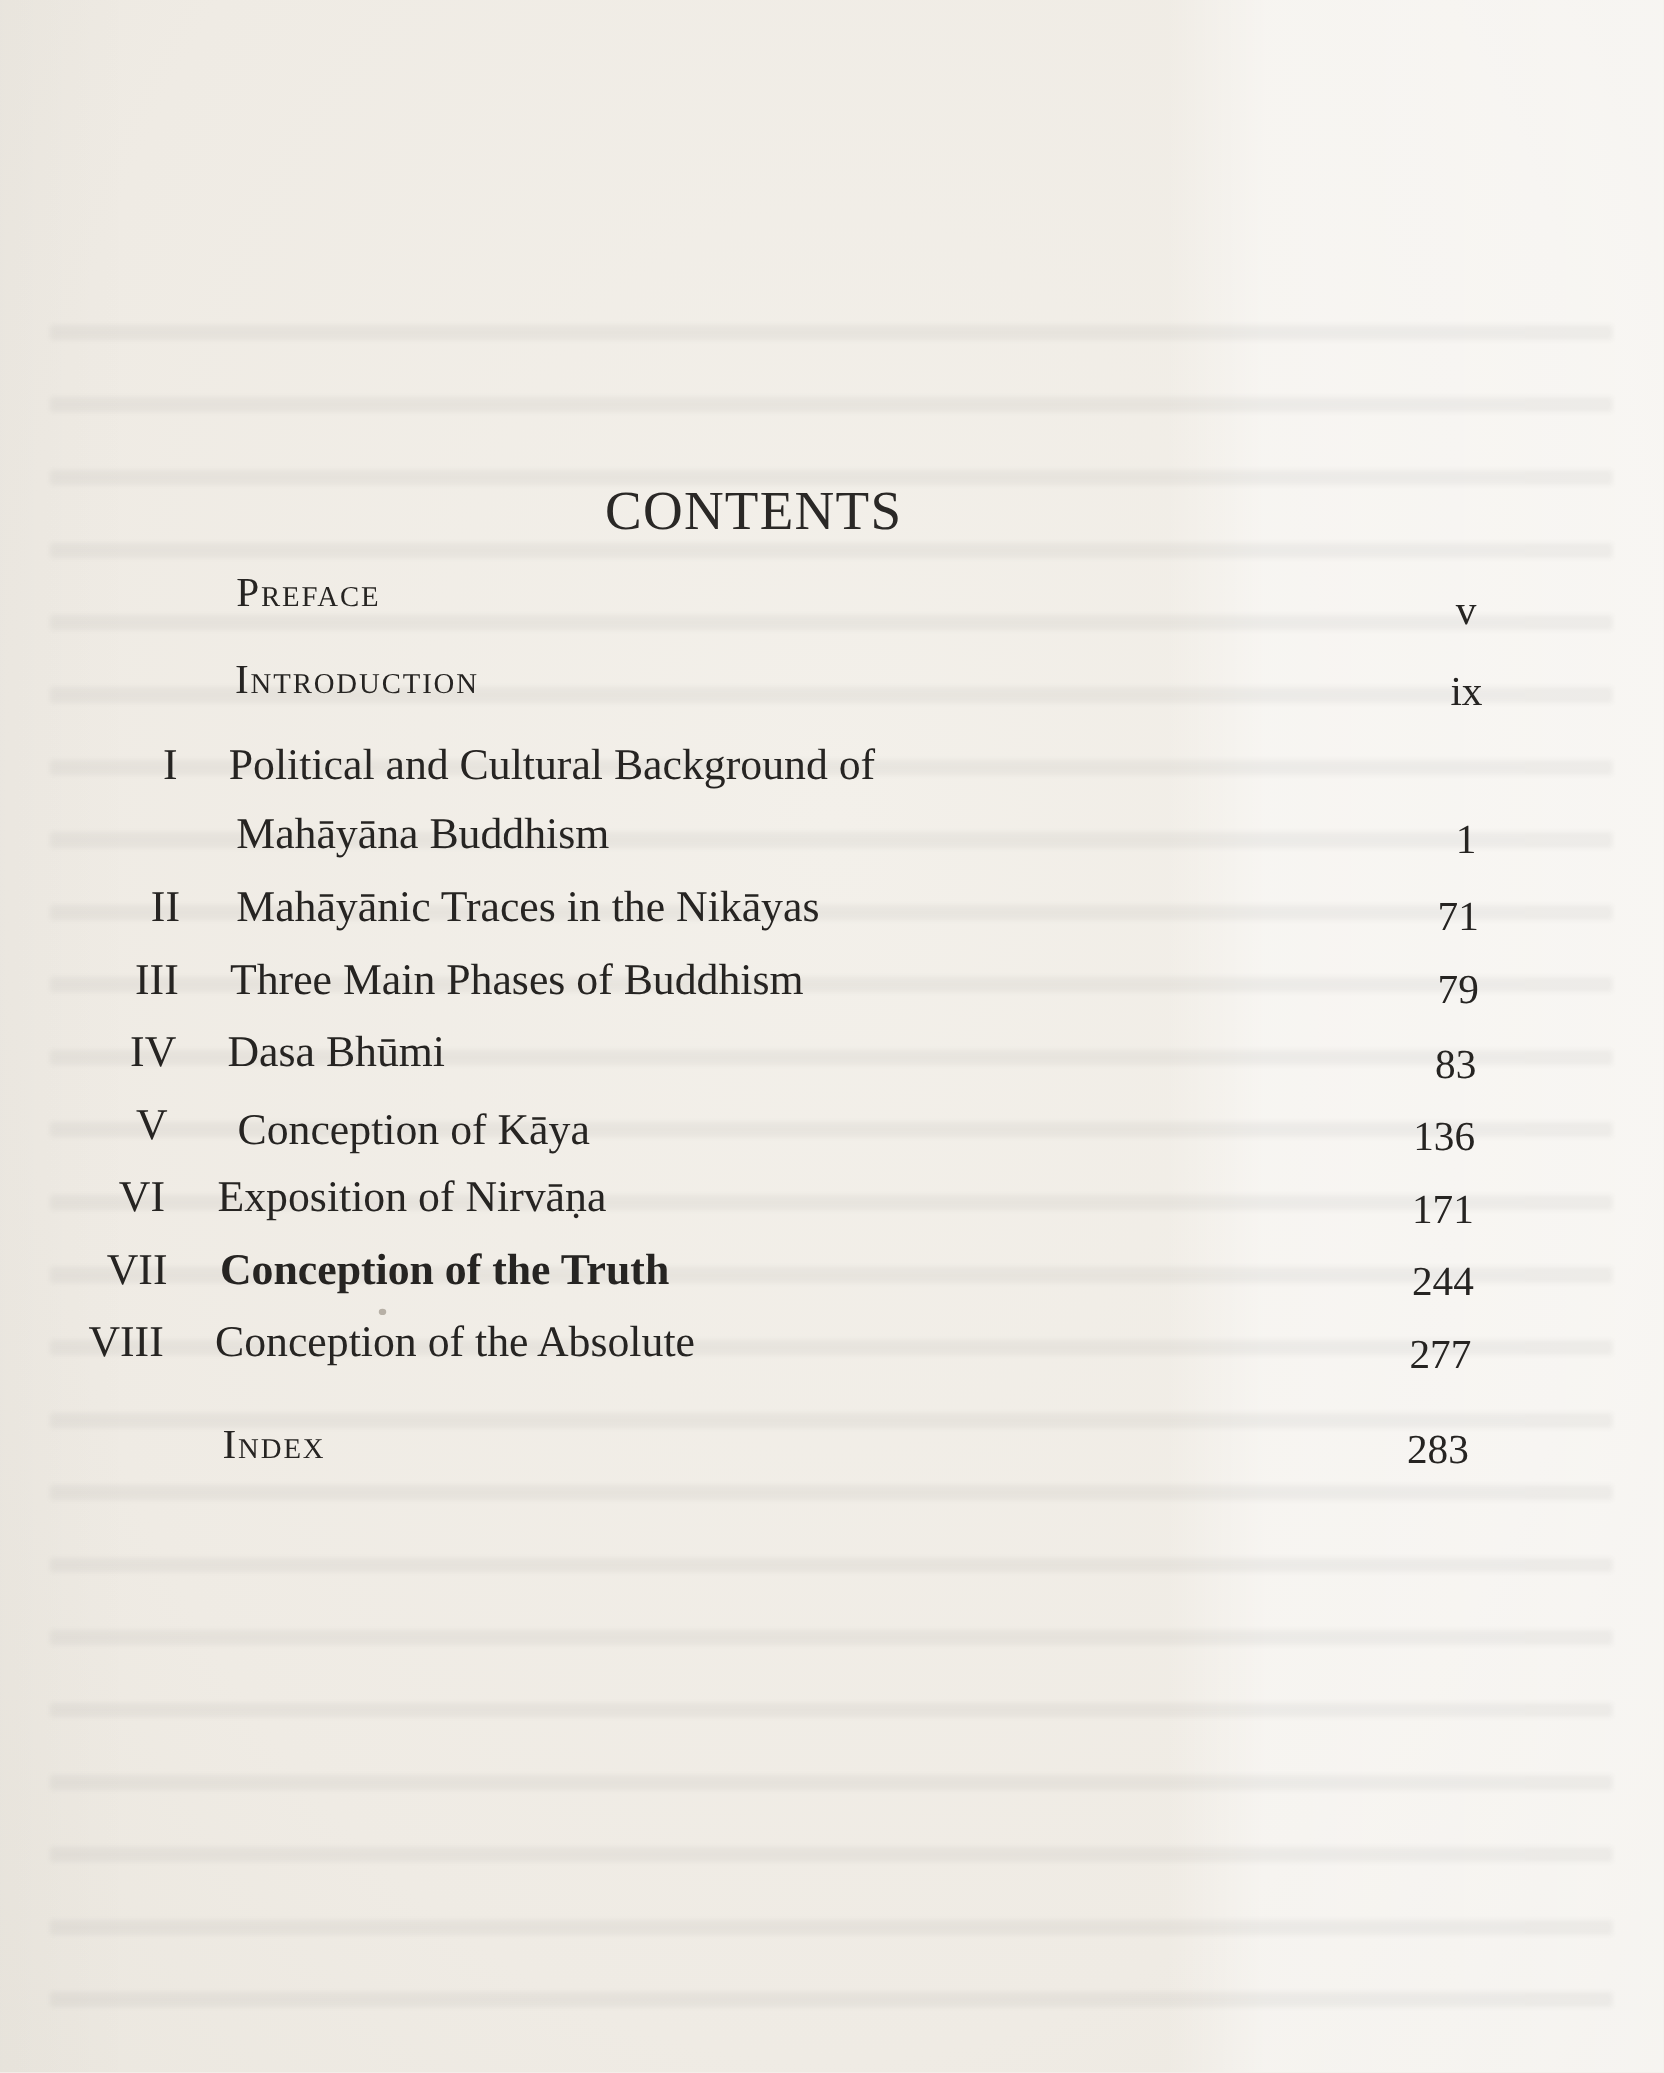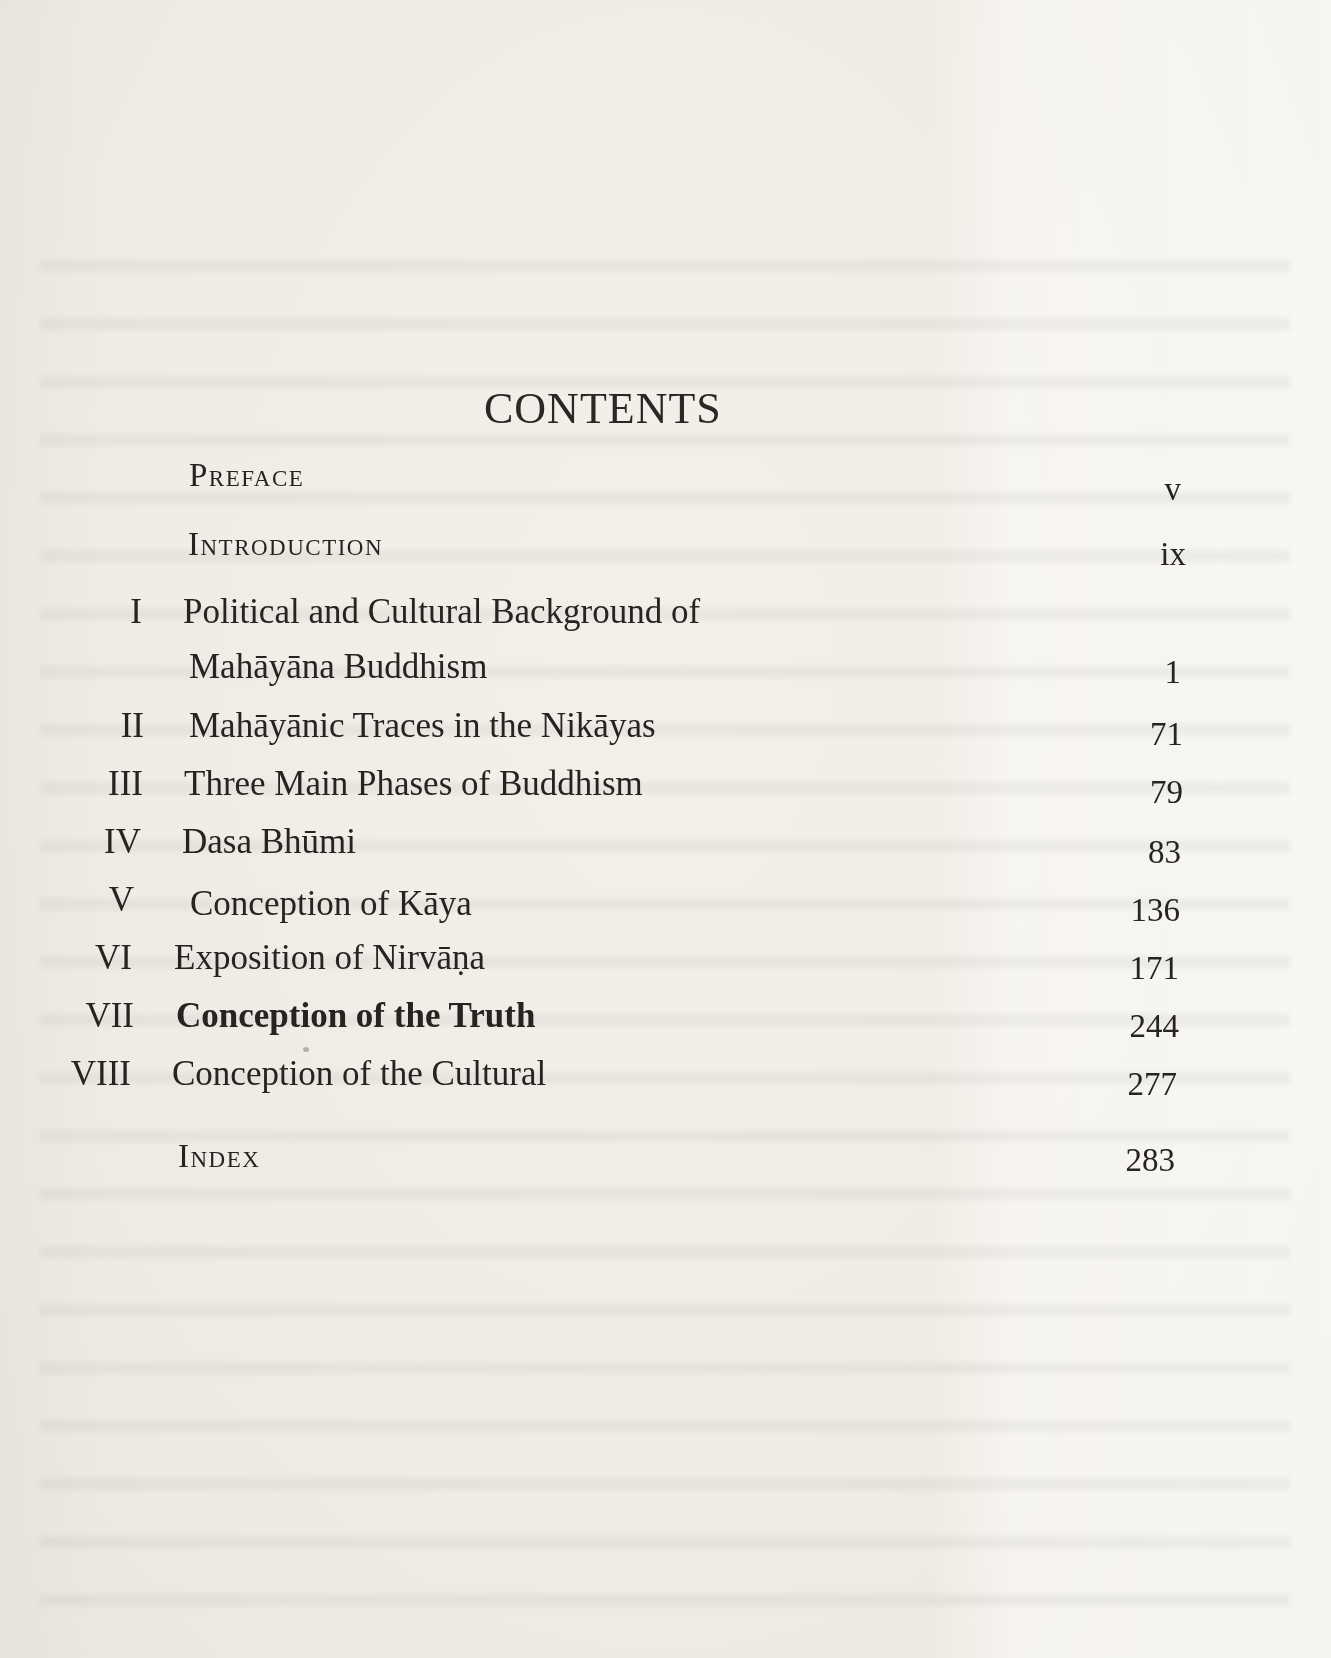--- a/index.html
+++ b/index.html
@@ -133,21 +133,21 @@
     </div>
 
     <div class="entry" style="top:996px;">
       <span class="numeral" style="top:0; width:134px;">VII</span>
       <span class="label" style="left:176px; top:0;font-weight:bold;">Conception of the Truth</span>
       <span class="pageno" style="top:10px; right:152px;text-align:center;">244</span>
     </div>
 
     <div class="entry" style="top:1054px;">
       <span class="numeral" style="top:0; width:131px;">VIII</span>
-      <span class="label" style="left:172px; top:0;">Conception of the Cultural</span>
+      <span class="label" style="left:172px; top:0;">Conception of the Absolute</span>
       <span class="pageno" style="top:10px; right:154px;">277</span>
     </div>
 
     <div class="entry" style="top:1136px;">
       <span class="label smallcaps" style="left:178px; top:0;">Index</span>
       <span class="pageno" style="top:4px; right:156px;">283</span>
     </div>
   </div>
 
   <div class="speck"></div>

